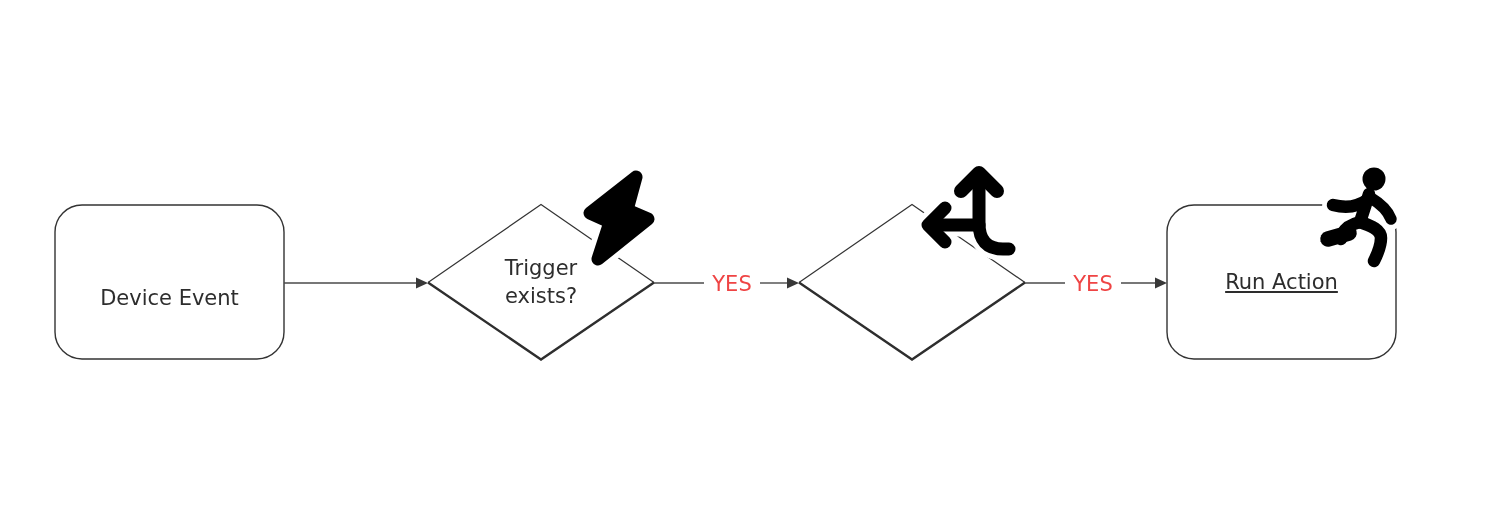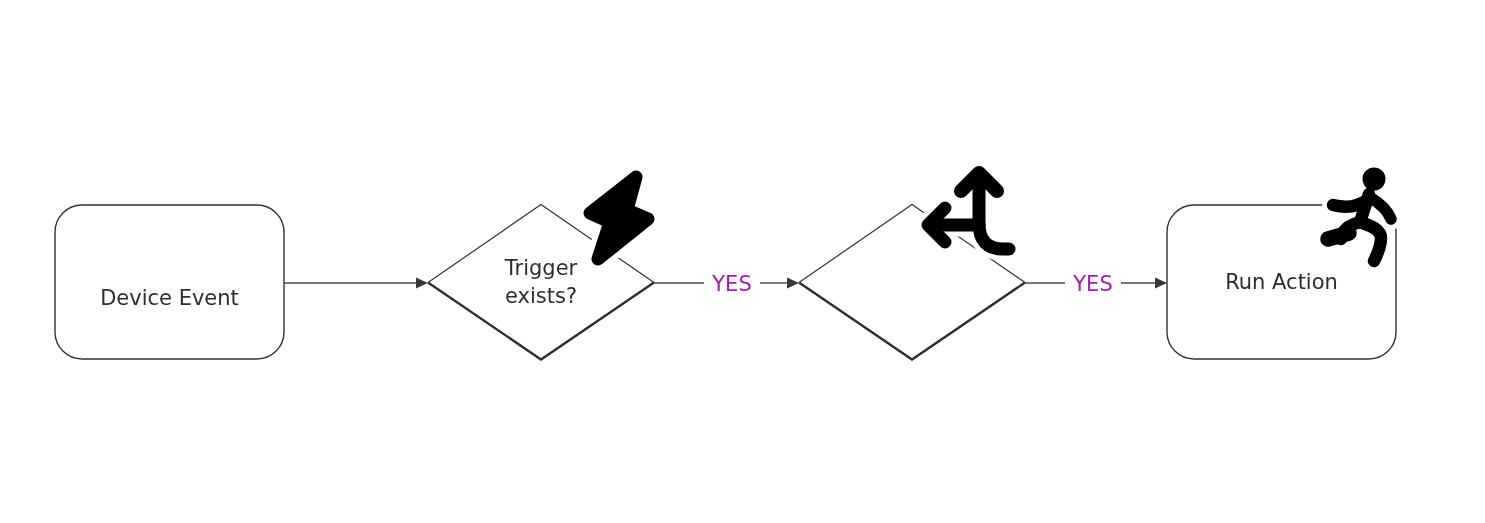--- a/index.html
+++ b/index.html
@@ -25,21 +25,21 @@
     align-items: center;
     justify-content: center;
     text-align: center;
     color: #2d2d2d;
     font-size: 21px;
     line-height: 28px;
   }
   .edge-label {
     position: absolute;
     transform: translate(-50%, -50%);
-    color: #a21caf;
+    color: #ef4444;
     font-size: 21px;
     white-space: nowrap;
   }
   
   .shape-fill       { fill: #ffffff; }
   .shape-stroke     { fill: none; stroke: #333333; stroke-width: 1.4; }
   .diamond-top      { fill: none; stroke: #333333; stroke-width: 1.2; }
   .diamond-bottom   { fill: none; stroke: #2e2e2e; stroke-width: 2.4; }
   .edge-line        { fill: none; stroke: #4a4a4a; stroke-width: 1.4; }
   .arrow-head       { fill: #383838; stroke: none; }
@@ -121,19 +121,19 @@
         <path class="icon-line" style="stroke-width:15.5" d="M6,73 L27,67"></path>
       </g>
     </g>
   </svg>
 
   <div class="node-label" style="left:55px; top:221px; width:229px; height:154px;">Device Event</div>
 
   <div class="node-label" style="left:486px; top:204px; width:110px; height:155px;">Trigger exists?</div>
 
 
-  <div class="node-label" style="left:1167px; top:205px; width:229px; height:154px;">Run Action</div>
+  <div class="node-label" style="left:1167px; top:205px; width:229px; height:154px;text-decoration:underline;">Run Action</div>
 
   <div class="edge-label" style="left:732px; top:284px;">YES</div>
 
   <div class="edge-label" style="left:1093px; top:284px;">YES</div>
 
 </div>
 
 </body></html>

